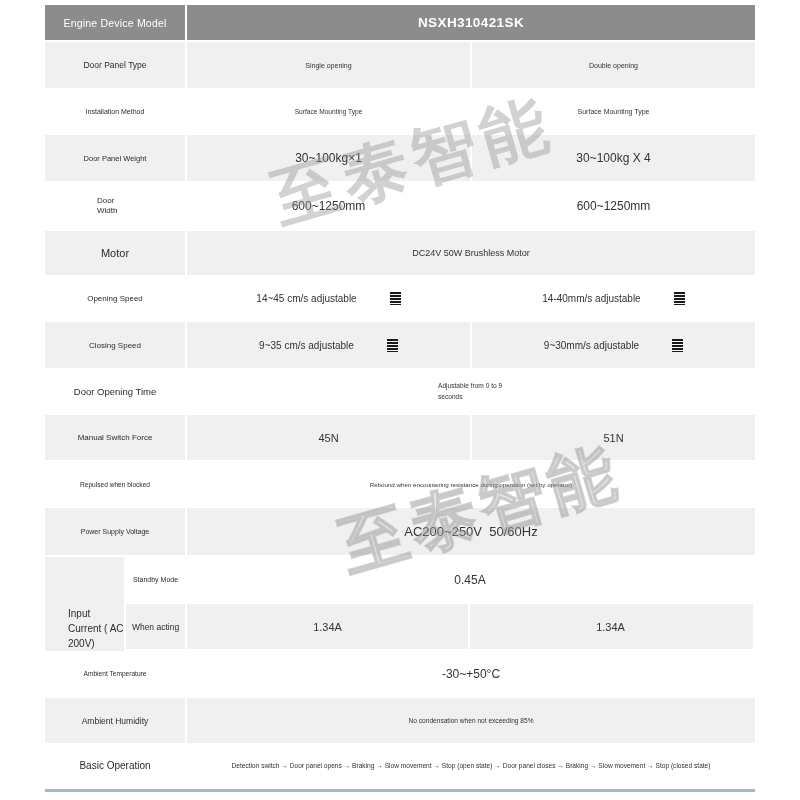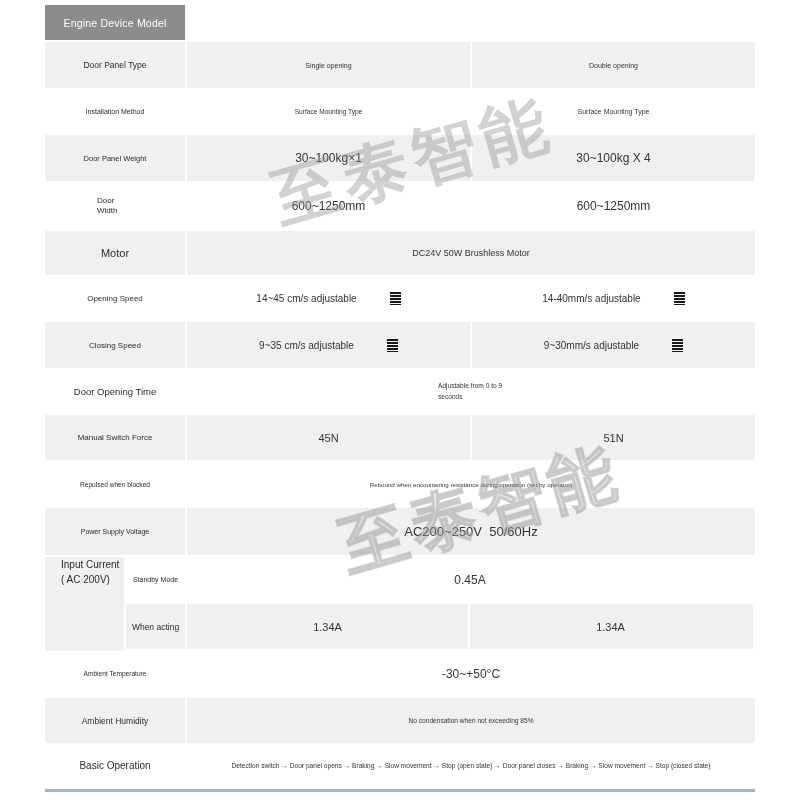--- a/index.html
+++ b/index.html
@@ -38,21 +38,21 @@
   .stripe-icon {
     display:inline-block; width:11px; height:13px; margin-left:5px;
     vertical-align:middle; flex:none;
     background:repeating-linear-gradient(to bottom,#1a1a1a 0 2px,#f7f7f7 2px 3px);
   }
   .speed-val { display:flex; align-items:center; justify-content:center; }
   
   .group { display:flex; box-sizing:border-box; }
   .ic-left {
     width:81px; border-right:2px solid #fff; background:#f0f0f0;
-    display:flex; align-items:flex-start; box-sizing:border-box; padding-left:16px;
+    display:flex; align-items:flex-end; box-sizing:border-box; padding-left:23px;
   }
   .ic-left .txt { font-size:10px; text-align:left; line-height:1.5; width:74px; }
   .ic-rows { display:flex; flex-direction:column; width:627px; }
   .ic-row { display:flex; box-sizing:border-box; border-bottom:2px solid #fff; height:47px; }
   .ic-sub { width:61px; border-right:2px solid #fff; display:flex; align-items:center; justify-content:center; text-align:center; box-sizing:border-box; }
   .ic-content { width:566px; display:flex; align-items:center; box-sizing:border-box; }
   .ic-mid { width:283px; border-right:2px solid #fff; display:flex; align-items:center; justify-content:center; box-sizing:border-box; height:100%; }
   .ic-right { width:281px; display:flex; align-items:center; justify-content:center; box-sizing:border-box; height:100%; }
   .time-block { width:66px; text-align:left; line-height:1.6; }
   .watermark {
@@ -70,20 +70,21 @@
 </style>
 </head>
 <body>
 
 <div class="page">
 
   <div class="spec-table">
 
     <div class="row h37">
       <div class="cell cell-label bg-header hdr-label">Engine Device Model</div>
+      <div class="cell cell-span bg-header hdr-model">NSXH310421SK</div>
     </div>
 
     <div class="row h48 bg-gray">
       <div class="cell cell-label bg-gray fs85">Door Panel Type</div>
       <div class="cell cell-mid bg-gray fs7 val">Single opening</div>
       <div class="cell cell-right bg-gray fs7 val">Double opening</div>
     </div>
 
     <div class="row h45 bg-white">
       <div class="cell cell-label fs7">Installation Method</div>

